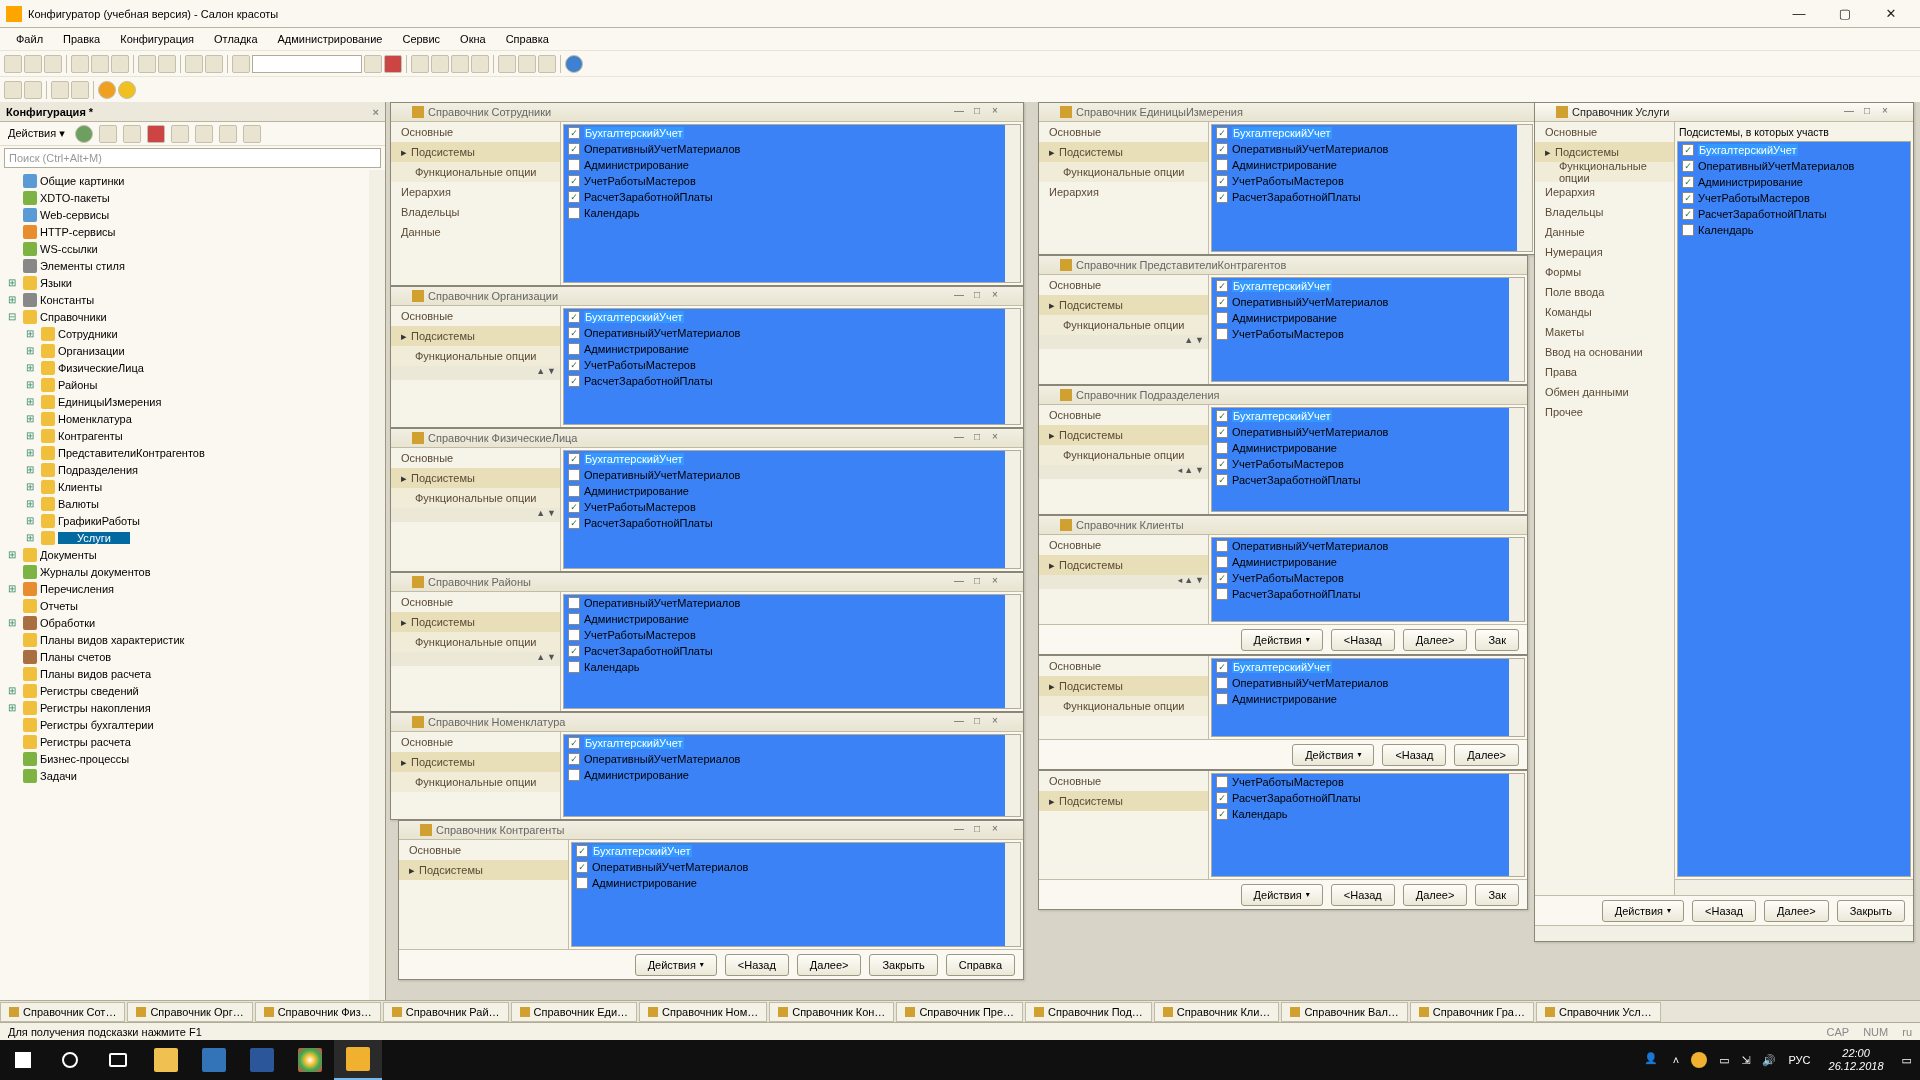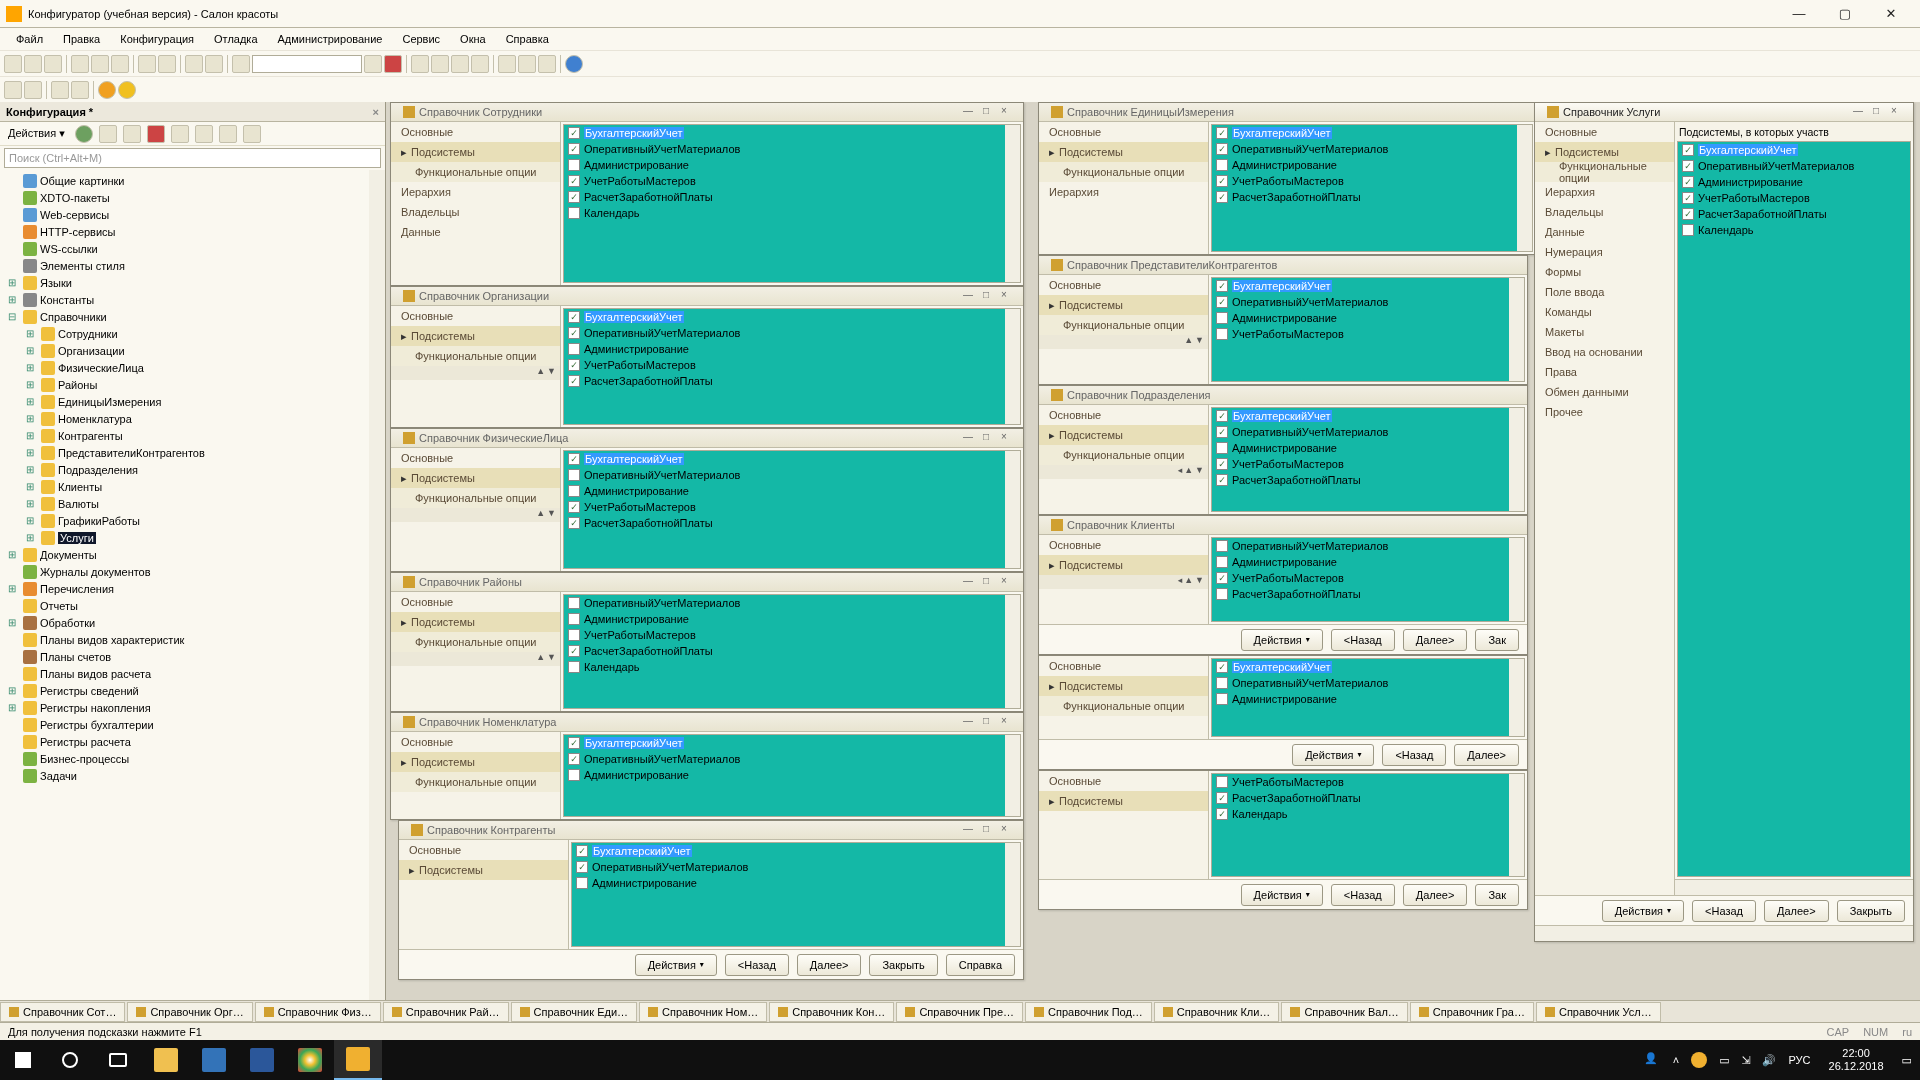--- a/index.html
+++ b/index.html
@@ -38,39 +38,39 @@
 .tree-item.l0 { padding-left: 8px; }
 .tree-item.l1 { padding-left: 26px; }
 .tree-item .exp { width: 12px; color: #378a6e; font-size: 10px; }
 .tree-item .ico { width: 14px; height: 14px; margin: 0 3px; display: inline-block; background: #d8b050; border-radius: 2px; }
 .tree-item .ico.blue { background: #5a9bd5; }
 .tree-item .ico.green { background: #7cb342; }
 .tree-item .ico.yellow { background: #f0c03c; }
 .tree-item .ico.orange { background: #e88c30; }
 .tree-item .ico.gray { background: #888; }
 .tree-item .ico.brown { background: #a87040; }
-.tree-item .lbl.selected { background: #0f172a; color: #fff; padding: 0 2px; text-align: center; }
+.tree-item .lbl.selected { background: #0369a1; color: #fff; padding: 0 19px; text-align: center; }
 
 
 .mdi { flex: 1; position: relative; background: #d8d4c7; overflow: hidden; }
 .win { position: absolute; background: #faf8f0; border: 1px solid #8c8878; box-shadow: 1px 1px 2px rgba(0,0,0,.15); display: flex; flex-direction: column; }
-.win-title { height: 19px; background: linear-gradient(#f2efe4,#e8e4d0); border-bottom: 1px solid #c0bca8; display: flex; align-items: center; padding: 0 12px; color: #666; }
+.win-title { height: 19px; background: linear-gradient(#f2efe4,#e8e4d0); border-bottom: 1px solid #c0bca8; display: flex; align-items: center; padding: 0 21px; color: #666; }
 .win-title.active { background: linear-gradient(#fcfbf5,#ece8d8); color: #222; }
 .win-title .wt-ico { width: 12px; height: 12px; background: #d0a030; margin-right: 4px; }
 .win-title .wt-btns { margin-left: auto; display: flex; gap: 4px; }
 .win-title .wt-btn { width: 14px; height: 14px; text-align: center; font-size: 10px; color: #666; }
 .win-body { flex: 1; display: flex; overflow: hidden; }
 .nav-col { width: 170px; background: #f6f3e8; border-right: 1px solid #c0bca8; overflow: hidden; }
 .nav-item { height: 20px; display: flex; align-items: center; padding: 0 10px; color: #5a4a36; cursor: default; }
 .nav-item.selected { background: #e8dfb8; }
 .nav-item .arrow { width: 10px; color: #333; }
 .nav-item.indent { padding-left: 24px; background: #f0ecd8; }
 .nav-sb { height: 14px; background: #ece8d8; display: flex; justify-content: flex-end; padding: 0 4px; gap: 2px; }
 .nav-sb span { font-size: 9px; color: #555; }
-.chk-col { flex: 1; background: #14b8a6; border: 1px solid #b0ac98; margin: 2px; overflow: hidden; position: relative; }
+.chk-col { flex: 1; background: #3b82f6; border: 1px solid #b0ac98; margin: 2px; overflow: hidden; position: relative; }
 .chk-row { height: 16px; display: flex; align-items: center; padding: 0 4px; gap: 4px; }
 .chk { width: 12px; height: 12px; border: 1px solid #888; background: #fff; display: inline-flex; align-items: center; justify-content: center; font-size: 9px; color: #3a6f3a; }
 .chk.on::after { content: "✓"; }
 .chk-lbl.hl { background: #3399ff; color: #fff; padding: 0 1px; }
 .chk-sb { position: absolute; right: 0; top: 0; width: 15px; height: 100%; background: #f2efe4; }
 .win-buttons { height: 30px; background: #faf8f0; border-top: 1px solid #c0bca8; display: flex; align-items: center; justify-content: flex-end; gap: 8px; padding: 0 8px; }
 .btn { height: 22px; border: 1px solid #9c9884; background: linear-gradient(#fefdf8,#ece8d8); border-radius: 3px; padding: 0 12px; display: flex; align-items: center; cursor: default; }
 .btn .dd { margin-left: 4px; font-size: 8px; }
 
 .rt-head { height: 19px; display: flex; align-items: center; padding: 0 4px; background: #f6f3e8; font-size: 10.5px; overflow: hidden; white-space: nowrap; }
@@ -86,21 +86,21 @@
 .statusbar .sb-right { margin-left: auto; display: flex; gap: 14px; color: #888; }
 
 
 .taskbar { height: 40px; background: #101010; display: flex; align-items: center; }
 .tb-start { width: 46px; height: 40px; display: flex; align-items: center; justify-content: center; }
 .tb-start .win-logo { width: 16px; height: 16px; background: #fff; }
 .tb-appico { width: 48px; height: 40px; display: flex; align-items: center; justify-content: center; }
 .tb-appico .ai { width: 24px; height: 24px; border-radius: 2px; }
 .tb-tray { margin-left: auto; display: flex; align-items: center; gap: 12px; padding: 0 8px; color: #fff; font-size: 11px; }
 .tb-tray .tray-ico { width: 16px; height: 16px; }
-.tb-clock { text-align: center; line-height: 13px; font-size: 11px; padding: 0 6px; }
+.tb-clock { text-align: center; line-height: 13px; font-size: 11px; padding: 0 6px; font-style: italic; }
 </style>
 </head>
 <body>
 
 <div class="titlebar">
   <span class="app-icon"></span>
   <span class="title-text">Конфигуратор (учебная версия) - Салон красоты</span>
   <div class="win-btns">
     <span class="win-btn">—</span>
     <span class="win-btn">▢</span>

